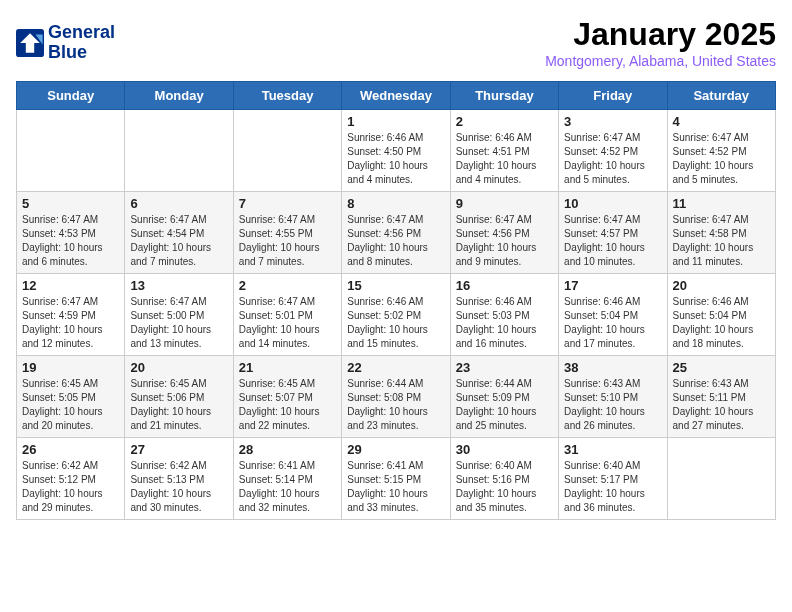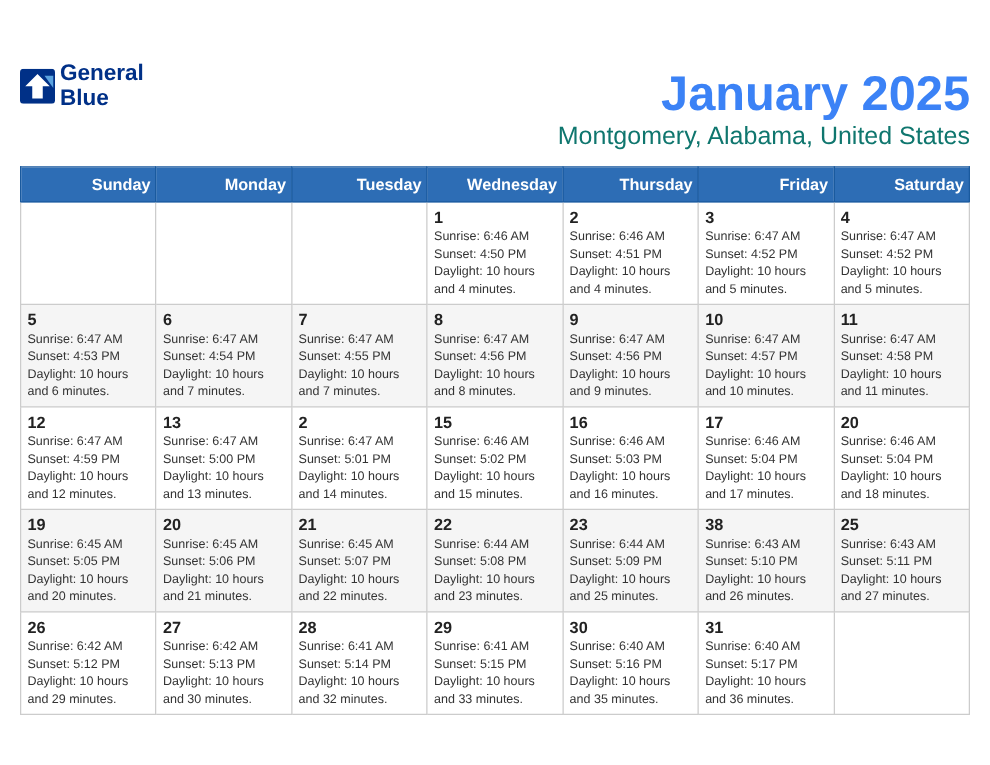--- a/index.html
+++ b/index.html
@@ -28,41 +28,40 @@
       line-height: 1.1;
     }
     .logo-icon {
       width: 28px;
       height: 28px;
     }
     .title-area {
       text-align: right;
     }
     .month-title {
-      font-size: 39px;
+      font-size: 32px;
       font-weight: bold;
-      color: #3b82f6;
-      margin-top: 38px;
+      color: #000000;
     }
     .location-title {
-      font-size: 20px;
-      color: #0f766e;
+      font-size: 14px;
+      color: #8b5cf6;
     }
     .calendar {
       width: 100%;
       border-collapse: collapse;
       border: 1px solid #ccc;
     }
     .calendar th {
       background: #2d6db5;
       color: #fff;
       font-size: 13px;
       font-weight: bold;
       padding: 6px 4px;
-      text-align: right;
+      text-align: center;
       border: 1px solid #1a5a9e;
     }
     .calendar td {
       vertical-align: top;
       border: 1px solid #ccc;
       padding: 4px 5px;
       width: 108px;
       min-height: 80px;
       font-size: 10.5px;
       color: #333;

